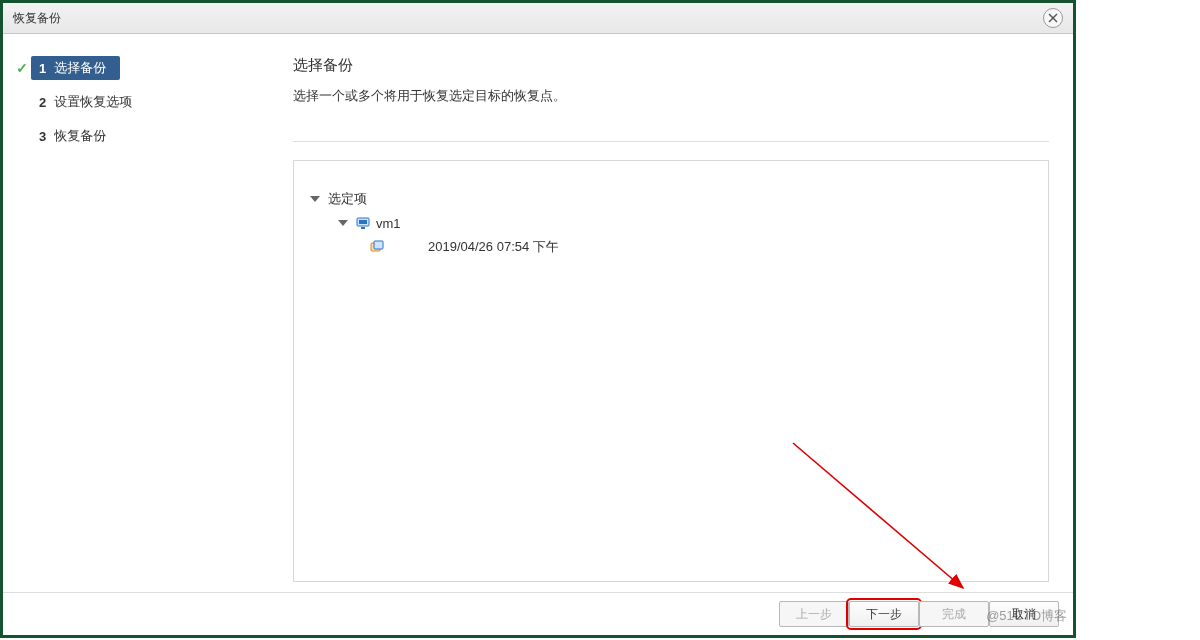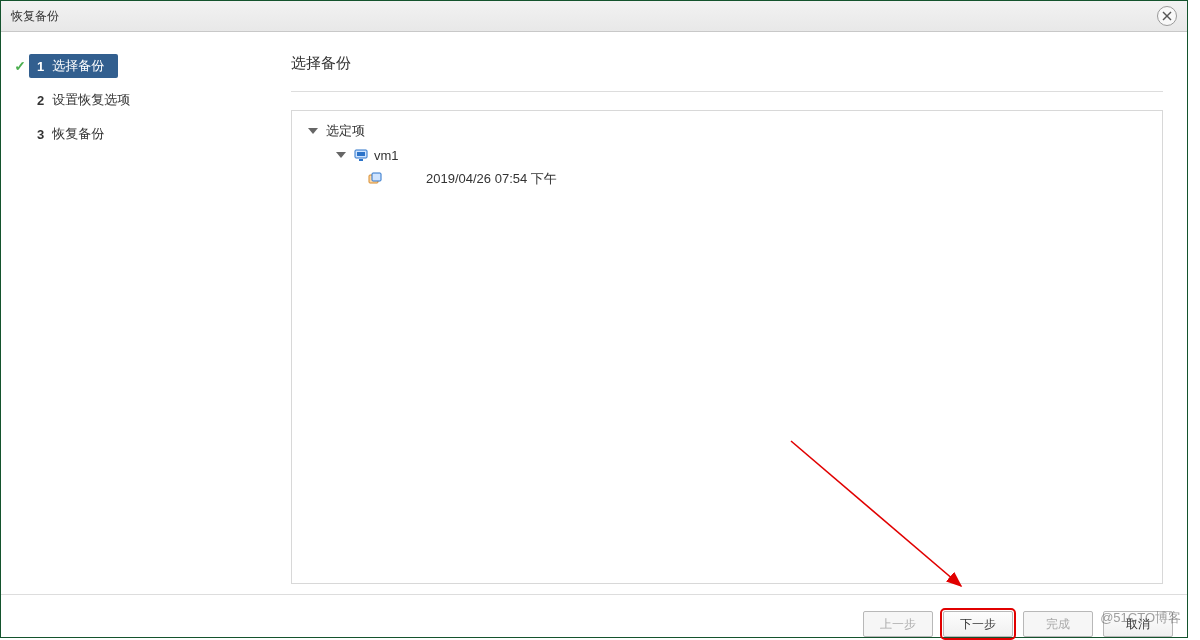--- a/index.html
+++ b/index.html
@@ -6,22 +6,22 @@
     margin: 0; padding: 0;
     width: 1200px; height: 640px;
     font-family: Arial, "Microsoft YaHei", sans-serif;
     font-size: 13px;
     color: #333;
     background: #fff;
     overflow: hidden;
   }
 
   .dialog {
-    width: 1188px; height: 638px;
-    border: 1px solid #14532d;
+    width: 1076px; height: 638px;
+    border: 3px solid #14532d;
     box-sizing: border-box;
     display: flex;
     flex-direction: column;
     position: relative;
   }
 
   
   .titlebar {
     height: 30px;
     background: linear-gradient(#f2f2f2, #e8e8e8);
@@ -106,21 +106,21 @@
   }
   .main-desc {
     font-size: 13px;
     color: #333;
     margin: 0 0 30px 0;
   }
   .hr { height:1px; background:#ddd; margin: 6px 0 18px 0; }
   .tree-panel {
     flex: 1;
     border: 1px solid #d8d8d8;
-    padding: 8px 16px;
+    padding: 26px 16px;
     position: relative;
     min-height: 0;
   }
 
   .tree-row {
     display: flex;
     align-items: center;
     height: 24px;
     font-size: 13px;
     gap: 6px;
@@ -142,23 +142,22 @@
   }
   .icon-snap {
     width: 14px; height: 14px;
     display: inline-block;
   }
 
   
   .footer {
     height: 42px;
     display: flex;
-    align-items: flex-end;
+    align-items: center;
     justify-content: flex-end;
-    gap: 10px;
     padding: 0 14px;
     background: #fff;
   }
   .btn {
     min-width: 70px;
     height: 26px;
     border: 1px solid #b8b8b8;
     background: linear-gradient(#fdfdfd,#f0f0f0);
     font-size: 12px;
     color: #333;
@@ -234,20 +233,21 @@
         <span class="step-badge">
           <span class="num">3</span>
           <span>恢复备份</span>
         </span>
       </div>
 
     </div>
 
     <div class="main">
       <h2 class="main-heading">选择备份</h2>
+      <p class="main-desc">选择一个或多个将用于恢复选定目标的恢复点。</p>
       <div class="hr"></div>
 
       <div class="tree-panel">
 
         <div class="tree-row lvl1">
           <span class="caret"></span>
           <span>选定项</span>
         </div>
 
         <div class="tree-row lvl2">

